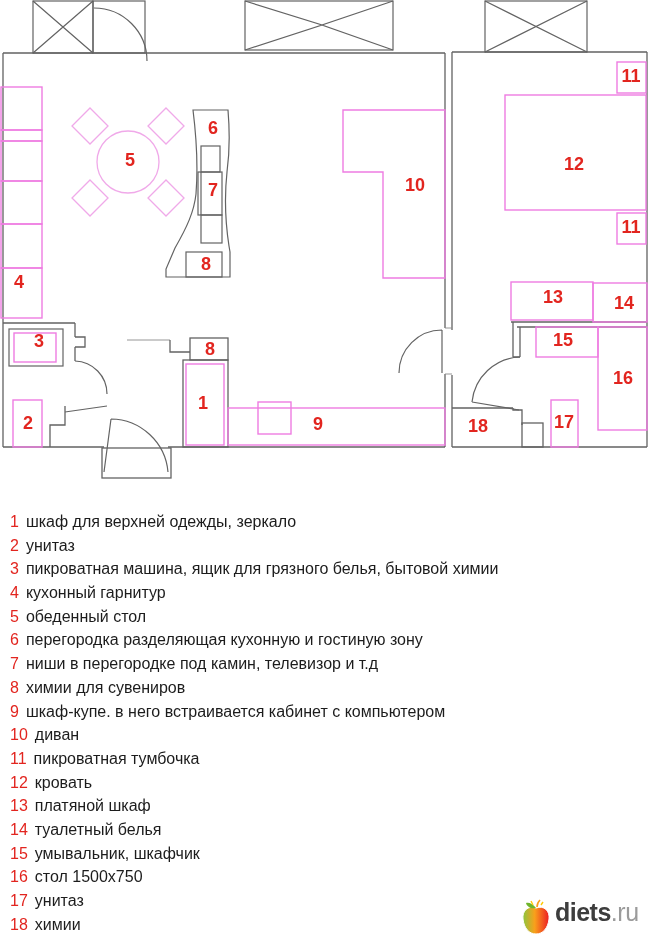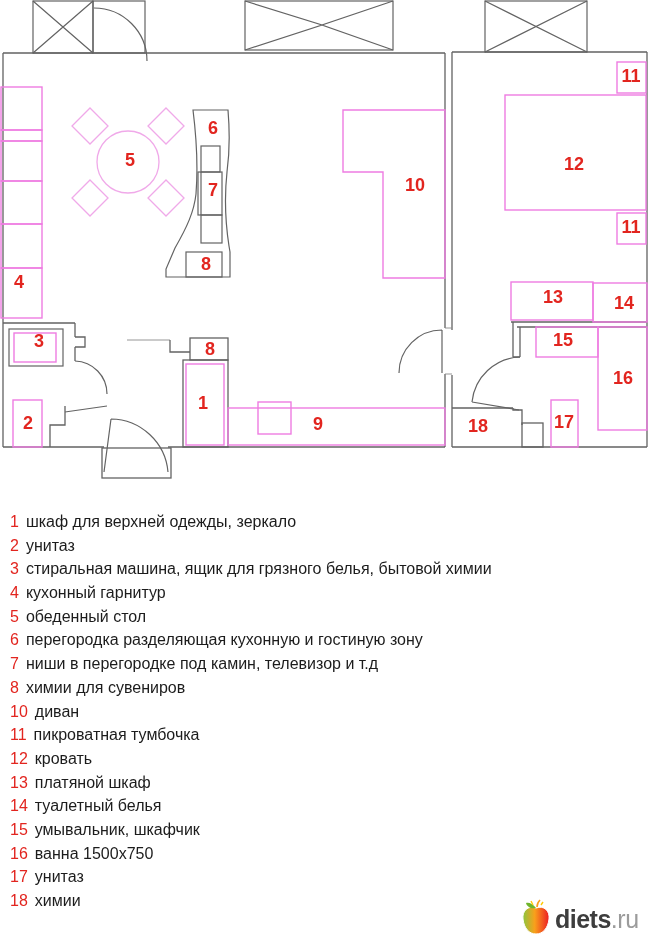--- a/index.html
+++ b/index.html
@@ -7,21 +7,21 @@
     width:650px;height:942px;position:relative;background:#fff;
     font-family:"Liberation Sans", sans-serif;overflow:hidden;
   }
   .plan{position:absolute;top:0;left:0}
   .plan svg{display:block}
   .plan-label{font-family:"Liberation Sans",sans-serif;font-weight:700;font-size:18px;fill:#e2251f}
   .legend{position:absolute;left:10px;top:510px;font-size:16px;line-height:23.7px;color:#1c1c1c;white-space:nowrap}
   .lrow{height:23.7px}
   .lnum{color:#e2251f;margin-right:7px}
   .logo{
-    position:absolute;left:520px;top:898px;display:flex;align-items:center;gap:3px;
+    position:absolute;left:520px;top:898px;display:flex;gap:3px;
     text-shadow:0 0 3px #fff,0 0 3px #fff,0 0 4px #fff;cursor:pointer;
   }
   .logo-text{font-size:25px;letter-spacing:-0.5px}
   .logo-name{font-weight:700;color:#3d3d3d}
   .logo-domain{font-weight:400;color:#9b9b9b}
   .wall{stroke:#636363;stroke-width:1.3;fill:none}
   .wallthin{stroke:#8a8a8a;stroke-width:0.9;fill:none}
   .furn{stroke:#ee7ce2;stroke-width:1.4;fill:none}
   .furnlight{stroke:#f0a9e9;stroke-width:1.3;fill:none}
   .blk{stroke:#636363;stroke-width:1.2;fill:none}
@@ -155,33 +155,34 @@
     <text class="plan-label" x="623" y="378" dominant-baseline="central">16</text>
     <text class="plan-label" x="564" y="422" dominant-baseline="central">17</text>
     <text class="plan-label" x="478" y="426" dominant-baseline="central">18</text>
   </g>
 </svg>
 </div>
 
 <div class="legend">
   <div class="lrow"><span class="lnum">1</span><span>шкаф для верхней одежды, зеркало</span></div>
   <div class="lrow"><span class="lnum">2</span><span>унитаз</span></div>
-  <div class="lrow"><span class="lnum">3</span><span>стиральная машина, ящик для грязного белья, бытовой химии</span></div>
+  <div class="lrow"><span class="lnum">3</span><span>пикроватная машина, ящик для грязного белья, бытовой химии</span></div>
   <div class="lrow"><span class="lnum">4</span><span>кухонный гарнитур</span></div>
   <div class="lrow"><span class="lnum">5</span><span>обеденный стол</span></div>
   <div class="lrow"><span class="lnum">6</span><span>перегородка разделяющая кухонную и гостиную зону</span></div>
   <div class="lrow"><span class="lnum">7</span><span>ниши в перегородке под камин, телевизор и т.д</span></div>
   <div class="lrow"><span class="lnum">8</span><span>химии для сувениров</span></div>
+  <div class="lrow"><span class="lnum">9</span><span>шкаф-купе. в него встраивается кабинет с компьютером</span></div>
   <div class="lrow"><span class="lnum">10</span><span>диван</span></div>
   <div class="lrow"><span class="lnum">11</span><span>пикроватная тумбочка</span></div>
   <div class="lrow"><span class="lnum">12</span><span>кровать</span></div>
   <div class="lrow"><span class="lnum">13</span><span>платяной шкаф</span></div>
   <div class="lrow"><span class="lnum">14</span><span>туалетный белья</span></div>
   <div class="lrow"><span class="lnum">15</span><span>умывальник, шкафчик</span></div>
-  <div class="lrow"><span class="lnum">16</span><span>ванна 1500х750</span></div>
+  <div class="lrow"><span class="lnum">16</span><span>стол 1500х750</span></div>
   <div class="lrow"><span class="lnum">17</span><span>унитаз</span></div>
   <div class="lrow"><span class="lnum">18</span><span>химии</span></div>
 </div>
 
 <div class="logo">
   <span style="display:inline-block">
     <svg width="32" height="38" viewBox="0 0 32 38" xmlns="http://www.w3.org/2000/svg">
       <defs>
         <linearGradient id="appleGrad" x1="0" y1="0" x2="1" y2="0">
           <stop offset="0" stop-color="#8cc63f"></stop>

